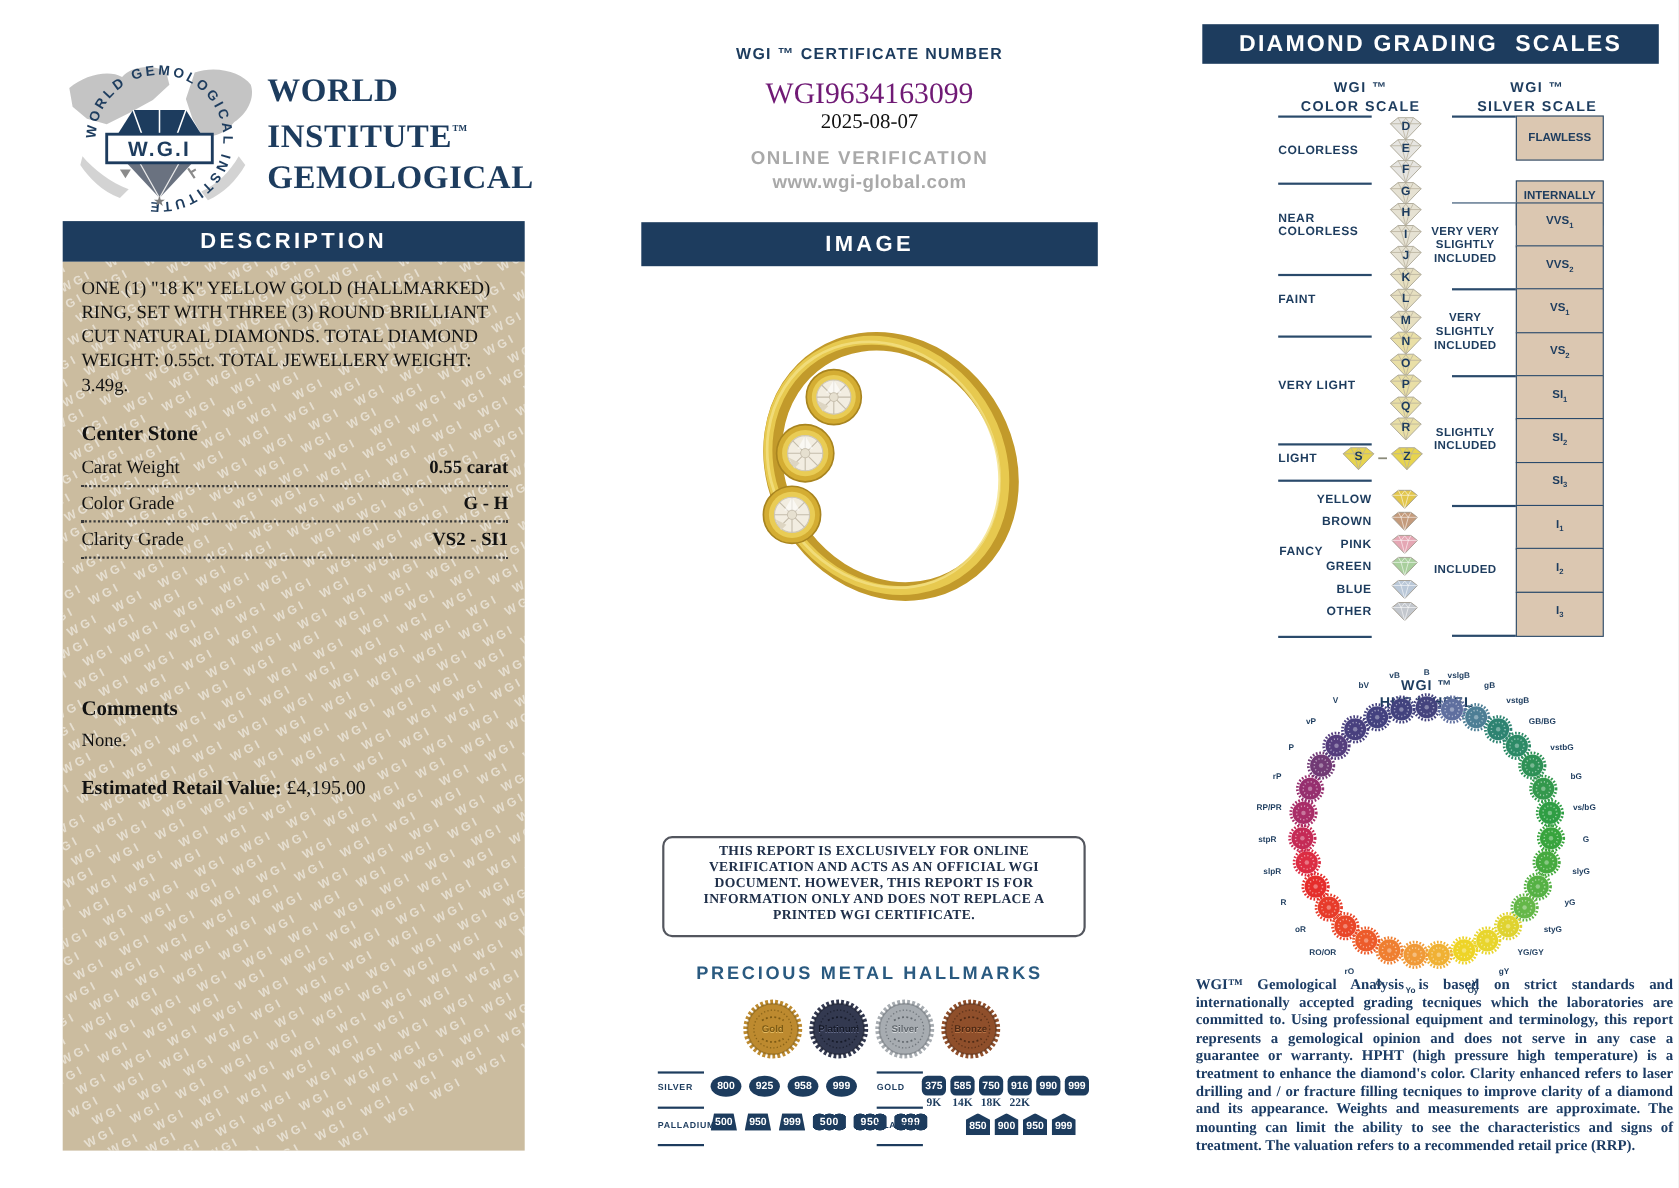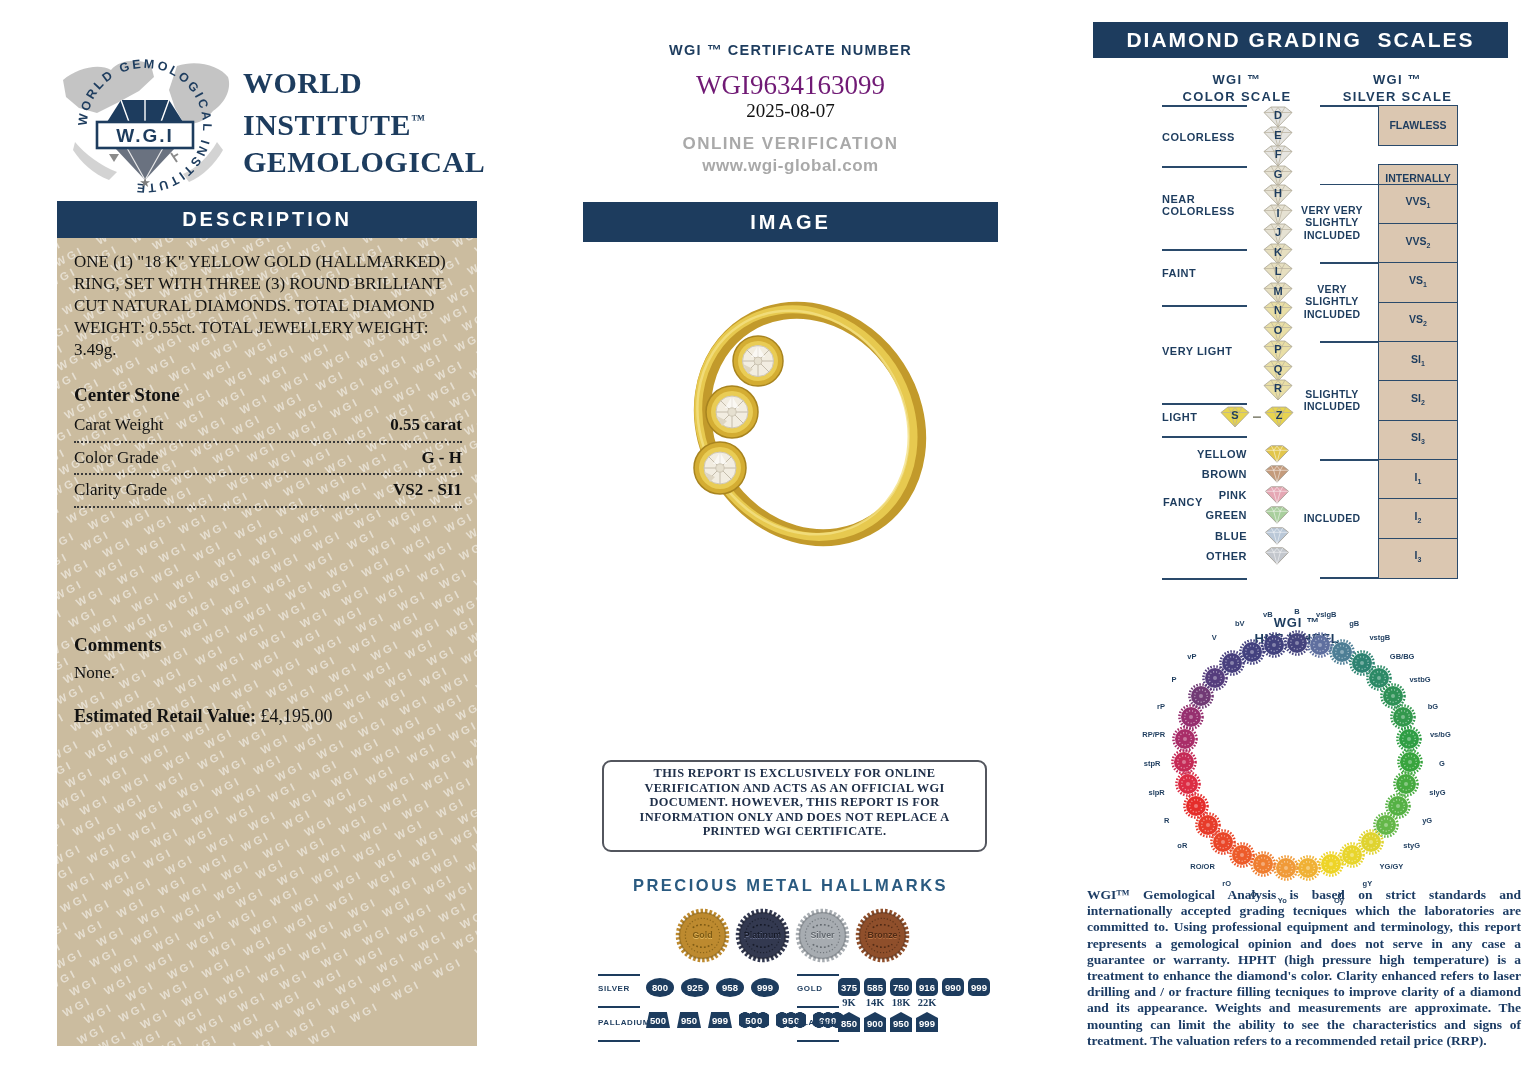--- a/index.html
+++ b/index.html
@@ -370,21 +370,21 @@
           <div class="hb-sub" style="position: static;">22K</div>
         </div>
         <div class="hbwrap" style="position: static;">
           <span class="hb rect">990</span>
         </div>
         <div class="hbwrap" style="position: static;">
           <span class="hb rect">999</span>
         </div>
       </div>
       <div class="hm-label" style="position: absolute; left: 797px; top: 1018px; width: 46px;">PLATINUM</div>
-      <div class="hb-row" style="position: absolute; left: 838px; top: 1012px; gap: 4px;">
+      <div class="hb-row" style="position: absolute; left: 878px; top: 1012px; gap: 4px;">
         <div class="hbwrap" style="position: static;">
           <span class="hb pent">850</span>
         </div>
         <div class="hbwrap" style="position: static;">
           <span class="hb pent">900</span>
         </div>
         <div class="hbwrap" style="position: static;">
           <span class="hb pent">950</span>
         </div>
         <div class="hbwrap" style="position: static;">

